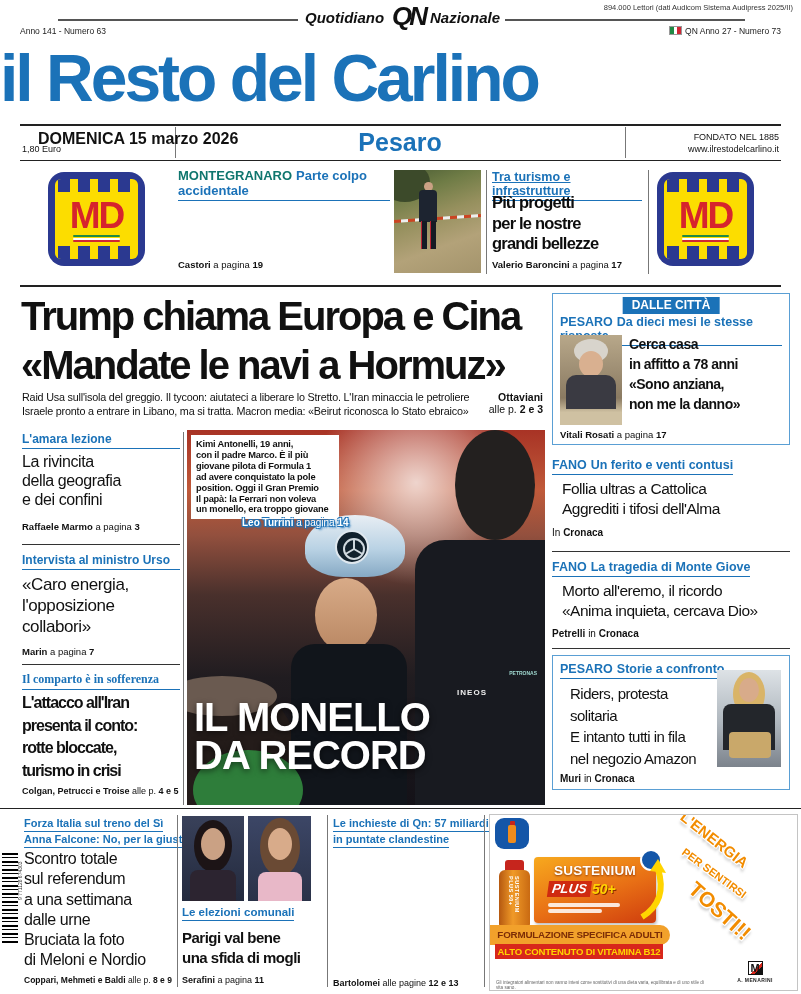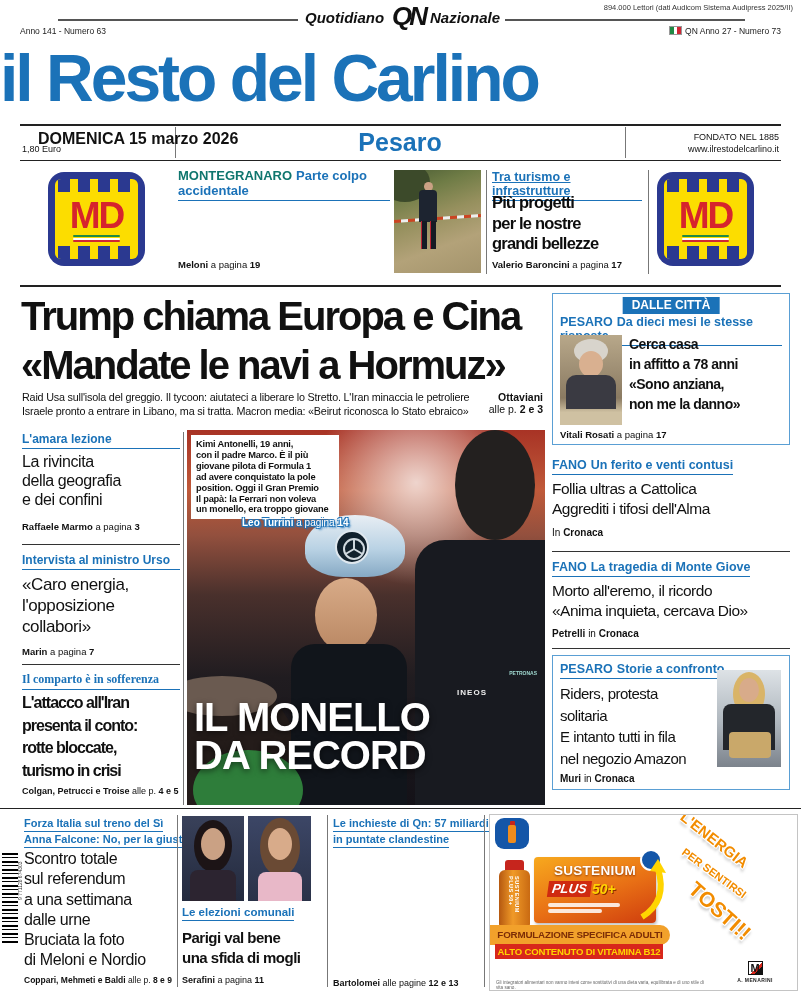--- a/index.html
+++ b/index.html
@@ -78,21 +78,21 @@
   .cap-box { position:absolute; top:5px; left:4px; width:148px; background:#fff; padding:4px 5px;
     font-size:9.3px; font-weight:700; line-height:10.9px; letter-spacing:-0.2px; }
   .cap-credit { position:absolute; top:87px; left:55px; font-size:10px; color:#fff;
     text-shadow:1px 1px 0 #1b72b8, -1px -1px 0 #1b72b8, 1px -1px 0 #1b72b8, -1px 1px 0 #1b72b8, 2px 2px 2px #1b72b8; }
   .photo-title { position:absolute; top:268px; left:7px; font-size:40px; font-weight:800;
     color:#fff; line-height:38px; letter-spacing:-1px; text-shadow:0 2px 6px rgba(0,0,0,.55); }
   .shirt-txt { position:absolute; color:#eee; font-weight:700; }
   .bluebox { border:1px solid #5a9fd4; }
   .badge { background:#1b72b8; color:#fff; font-weight:700; font-size:12px; padding:1px 9px 2px; }
   .rc-hl-b { font-size:14px; font-weight:700; line-height:20px; letter-spacing:-0.5px; }
-  .rc-hl { font-size:15.5px; line-height:20.4px; letter-spacing:-0.5px; }
+  .rc-hl { font-size:15.5px; line-height:20.4px; letter-spacing:-0.5px;margin-left:10px; }
   .rc-sep { left:552px; width:238px; height:1px; background:#333; }
 
   
   .ph { position:absolute; overflow:hidden; }
   .ell { position:absolute; border-radius:50%; }
 
   
   .bot-kick { font-size:11px; font-weight:700; color:#1b72b8; }
   .bot-kick span { display:inline-block; border-bottom:1.5px solid #1b72b8; padding-bottom:1px; }
   .b1-hl { font-size:16px; line-height:20.3px; letter-spacing:-0.4px; }
@@ -197,21 +197,21 @@
       <div class="md-tri" style="top:56px;background:#1f8a44"></div>
       <div class="md-tri" style="top:58.5px;background:#fff"></div>
       <div class="md-tri" style="top:61px;background:#cf2734"></div>
     </div>
   </div>
 
   <div class="abs ts1-kick kick">
     <span class="place">MONTEGRANARO</span><span>Parte colpo accidentale</span>
   </div>
   <div class="abs ts1-by by">
-    <b>Meloni</b><span> a pagina </span><b>19</b>
+    <b>Castori</b><span> a pagina </span><b>19</b>
   </div>
 
   <div class="abs ts-photo">
     <div class="abs" style="inset:0;background:linear-gradient(160deg,#4a5c34 0%,#6f7c46 22%,#96905e 45%,#b3a279 70%,#a4946c 100%);"></div>
     <div class="ell" style="top:-8px;left:-14px;width:50px;height:40px;background:#3c4a2a;"></div>
     <div class="abs" style="top:47px;left:0;width:87px;height:3px;transform:rotate(-4deg);background:repeating-linear-gradient(90deg,#c42 0 7px,#eee 7px 14px);"></div>
     <div class="ell" style="top:12px;left:30px;width:9px;height:9px;background:#caa184;"></div>
     <div class="abs" style="top:20px;left:25px;width:18px;height:32px;background:#1d2430;border-radius:4px 4px 0 0;"></div>
     <div class="abs" style="top:51px;left:27px;width:6px;height:28px;background:#151a24;border-left:1px solid #b23;"></div>
     <div class="abs" style="top:51px;left:36px;width:6px;height:28px;background:#151a24;border-left:1px solid #b23;"></div>

